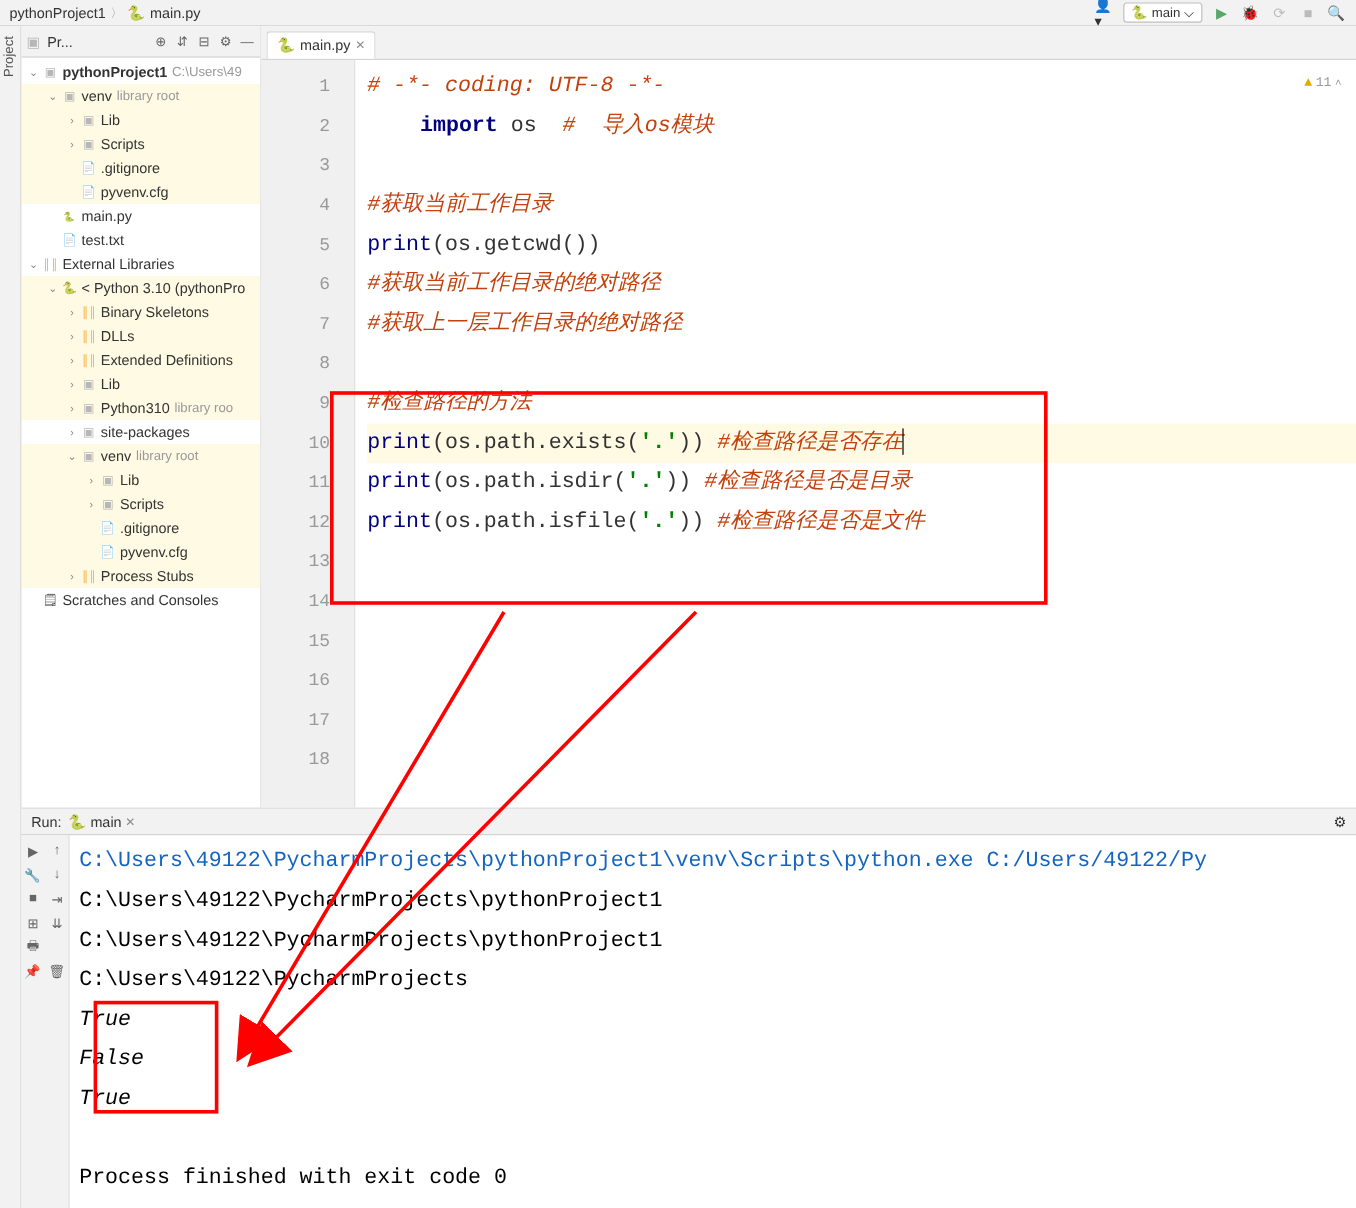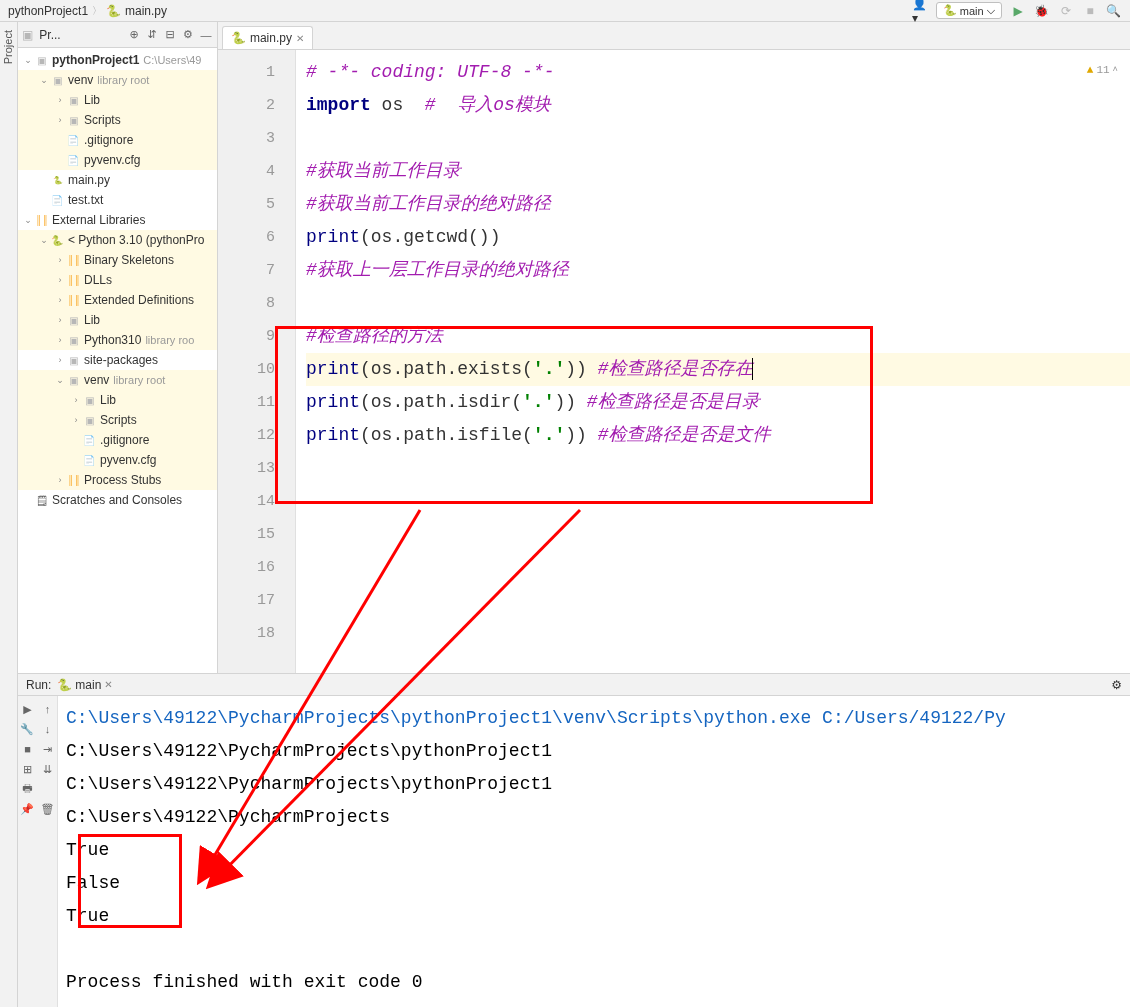--- a/index.html
+++ b/index.html
@@ -46,22 +46,22 @@
 .tabs { height: 28px; border-bottom: 1px solid #d4d4d4; display: flex; align-items: flex-end; padding-left: 4px; background: #f2f2f2; }
 .tab { display: flex; align-items: center; gap: 4px; padding: 4px 8px; background: #fff; border: 1px solid #d4d4d4; border-bottom: none; font-size: 12px; border-radius: 3px 3px 0 0; }
 .tab .close { color: #888; font-size: 10px; }
 
 .editor-body { flex: 1; display: flex; font-family: "Consolas", "Courier New", monospace; font-size: 18px; position: relative; overflow: hidden; }
 .gutter { width: 78px; background: #f0f0f0; border-right: 1px solid #e0e0e0; padding-top: 6px; text-align: right; color: #999; line-height: 33px; font-size: 15px; }
 .gutter div { padding-right: 20px; }
 .code { flex: 1; padding: 6px 0 0 10px; line-height: 33px; position: relative; }
 .code-line { white-space: pre; height: 33px; }
 .code-line.current { background: #fffae3; }
-.c-comment { color: #a21caf; font-style: italic; }
-.c-keyword { color: #000080; font-weight: bold; }
+.c-comment { color: #c2410c; font-style: italic; }
+.c-keyword { color: #000080; font-weight: bold; margin-left: 44px; }
 .c-builtin { color: #000080; }
 .c-string { color: #008000; font-weight: bold; }
 .caret { border-left: 1px solid #000; display: inline-block; height: 22px; vertical-align: middle; }
 
 
 .anno-box { position: absolute; border: 3px solid #ff0000; pointer-events: none; }
 .anno-box.box1 { left: 275px; top: 326px; width: 598px; height: 178px; }
 .anno-box.box2 { left: 78px; top: 834px; width: 104px; height: 94px; }
 .arrow-svg { position: absolute; left: 0; top: 0; width: 1130px; height: 1007px; pointer-events: none; }
 
@@ -73,21 +73,21 @@
 .run-header .right { margin-left: auto; }
 
 .run-body { flex: 1; display: flex; }
 .run-toolbar { width: 40px; display: flex; flex-direction: column; align-items: center; padding-top: 4px; gap: 2px; background: #f2f2f2; border-right: 1px solid #e0e0e0; }
 .run-toolbar .tbtn { width: 18px; height: 18px; display: flex; align-items: center; justify-content: center; color: #666; font-size: 11px; }
 .run-tb-row { display: flex; gap: 2px; }
 
 .console { flex: 1; padding: 6px 0 0 8px; font-family: "Consolas", "Courier New", monospace; font-size: 18px; line-height: 33px; overflow: auto; }
 .console .line { white-space: pre; color: #000; }
 .console .path-blue { color: #1565c0; }
-.console .bool { color: #000; }
+.console .bool { color: #000; font-style: italic; }
 
 
 .inspection { position: absolute; top: 4px; right: 12px; display: flex; align-items: center; gap: 3px; font-size: 11px; color: #999; }
 .inspection .warn { color: #e0a800; }
 .inspection .chev { font-size: 9px; }
 </style>
 </head>
 <body>
 
 <div class="topbar">
@@ -277,22 +277,22 @@
       <div class="code">
         <div class="inspection">
           <span class="warn">▲</span>
           <span>11</span>
           <span class="chev">˄</span>
         </div>
         <div class="code-line"><span class="c-comment"># -*- coding: UTF-8 -*-</span></div>
         <div class="code-line"><span class="c-keyword">import</span><span> os  </span><span class="c-comment">#  导入os模块</span></div>
         <div class="code-line"></div>
         <div class="code-line"><span class="c-comment">#获取当前工作目录</span></div>
+        <div class="code-line"><span class="c-builtin">print</span><span>(os.getcwd())</span></div>
         <div class="code-line"><span class="c-comment">#获取当前工作目录的绝对路径</span></div>
-        <div class="code-line"><span class="c-builtin">print</span><span>(os.getcwd())</span></div>
         <div class="code-line"><span class="c-comment">#获取上一层工作目录的绝对路径</span></div>
         <div class="code-line"></div>
         <div class="code-line"><span class="c-comment">#检查路径的方法</span></div>
         <div class="code-line current"><span class="c-builtin">print</span><span>(os.path.exists(</span><span class="c-string">'.'</span><span>)) </span><span class="c-comment">#检查路径是否存在</span><span class="caret"></span></div>
         <div class="code-line"><span class="c-builtin">print</span><span>(os.path.isdir(</span><span class="c-string">'.'</span><span>)) </span><span class="c-comment">#检查路径是否是目录</span></div>
         <div class="code-line"><span class="c-builtin">print</span><span>(os.path.isfile(</span><span class="c-string">'.'</span><span>)) </span><span class="c-comment">#检查路径是否是文件</span></div>
         <div class="code-line"></div>
         <div class="code-line"></div>
         <div class="code-line"></div>
         <div class="code-line"></div>

